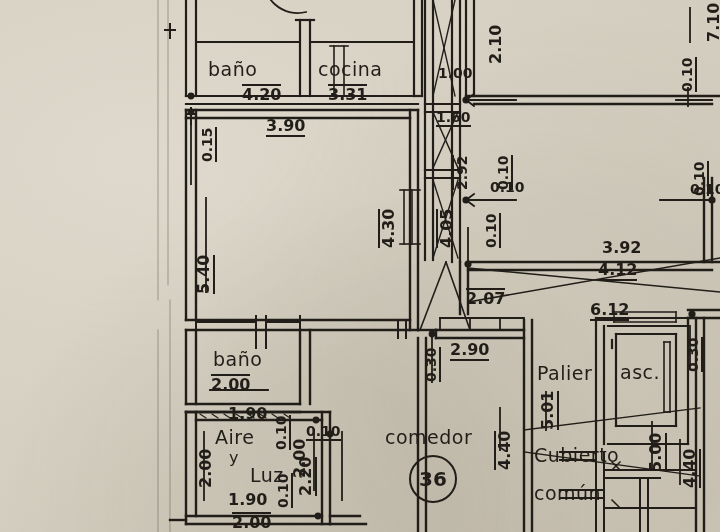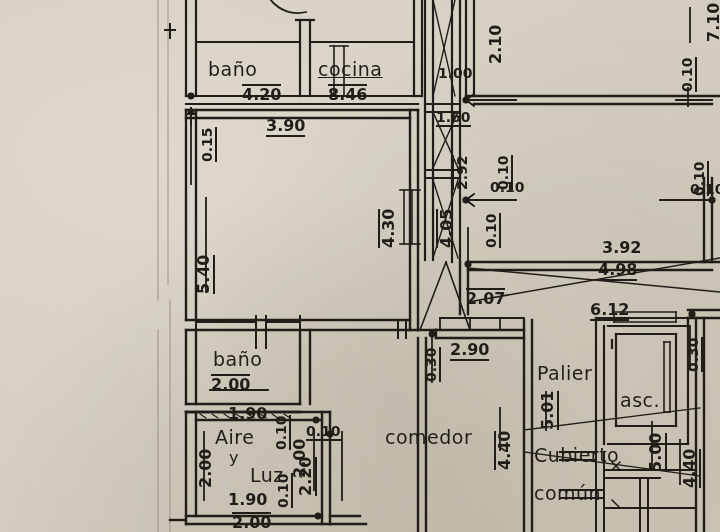--- a/index.html
+++ b/index.html
@@ -354,22 +354,22 @@
           <path d="M466 200 L474 206"></path>
         <path d="M676 96 L700 96"></path>
           <path d="M688 88 L688 106"></path>
       </g>
     </g>
   </svg>
 
   <div class="lbl room" style="left:208px;top:60px;">baño</div>
   <div class="lbl dim o" style="left:242px;top:84px;">4.20</div>
 
-  <div class="lbl room" style="left:318px;top:60px;text-decoration:underline;">cocina</div>
-  <div class="lbl dim o" style="left:328px;top:84px;">8.46</div>
+  <div class="lbl room" style="left:318px;top:60px;">cocina</div>
+  <div class="lbl dim o" style="left:328px;top:84px;">3.31</div>
 
   <div class="lbl dim small" style="left:438px;top:66px;">1.00</div>
   <div class="lbl dim small u" style="left:436px;top:110px;">1.60</div>
 
   <div class="lbl dim vert rot90" style="left:488px;top:64px;">2.10</div>
 
   <div class="lbl dim small vert rot90 u" style="left:496px;top:190px;">0.10</div>
 
   <div class="lbl dim vert rot90" style="left:706px;top:42px;">7.10</div>
 
@@ -385,32 +385,33 @@
 
   <div class="lbl dim vert rot90 o" style="left:378px;top:248px;">4.30</div>
   <div class="lbl dim vert rot90 o" style="left:436px;top:248px;">4.05</div>
   <div class="lbl dim small vert rot90 o" style="left:452px;top:190px;">2.92</div>
 
   <div class="lbl dim small" style="left:490px;top:180px;">0.10</div>
   <div class="lbl dim small vert rot90 u" style="left:484px;top:248px;">0.10</div>
   <div class="lbl dim small" style="left:690px;top:182px;">0.10</div>
 
   <div class="lbl dim" style="left:602px;top:240px;">3.92</div>
-  <div class="lbl dim u" style="left:598px;top:262px;">4.98</div>
+  <div class="lbl dim u" style="left:598px;top:262px;">4.12</div>
   <div class="lbl dim u" style="left:590px;top:302px;">6.12</div>
   <div class="lbl dim o" style="left:466px;top:288px;">2.07</div>
 
   <div class="lbl dim u" style="left:450px;top:342px;">2.90</div>
   <div class="lbl dim small vert rot90 u" style="left:424px;top:382px;">0.30</div>
   <div class="lbl room" style="left:385px;top:428px;">comedor</div>
+  <div class="unitnum" style="left:409px;top:455px;">36</div>
   <div class="lbl dim vert rot90 o" style="left:494px;top:470px;">4.40</div>
 
   <div class="lbl room" style="left:537px;top:364px;">Palier</div>
   <div class="lbl dim vert rot90 u" style="left:540px;top:430px;">5.01</div>
-  <div class="lbl room" style="left:620px;top:363px;margin-top:28px;">asc.</div>
+  <div class="lbl room" style="left:620px;top:363px;">asc.</div>
   <div class="lbl dim vert rot90 u" style="left:648px;top:472px;">5.00</div>
   <div class="lbl room" style="left:534px;top:446px;">Cubierto</div>
   <div class="lbl room" style="left:534px;top:484px;">común</div>
 
   <div class="lbl dim vert rot90 u" style="left:682px;top:488px;">4.40</div>
   <div class="lbl dim small vert rot90 u" style="left:686px;top:372px;">0.30</div>
 
   <div class="lbl room" style="left:213px;top:350px;">baño</div>
   <div class="lbl dim o" style="left:211px;top:374px;">2.00</div>
 

